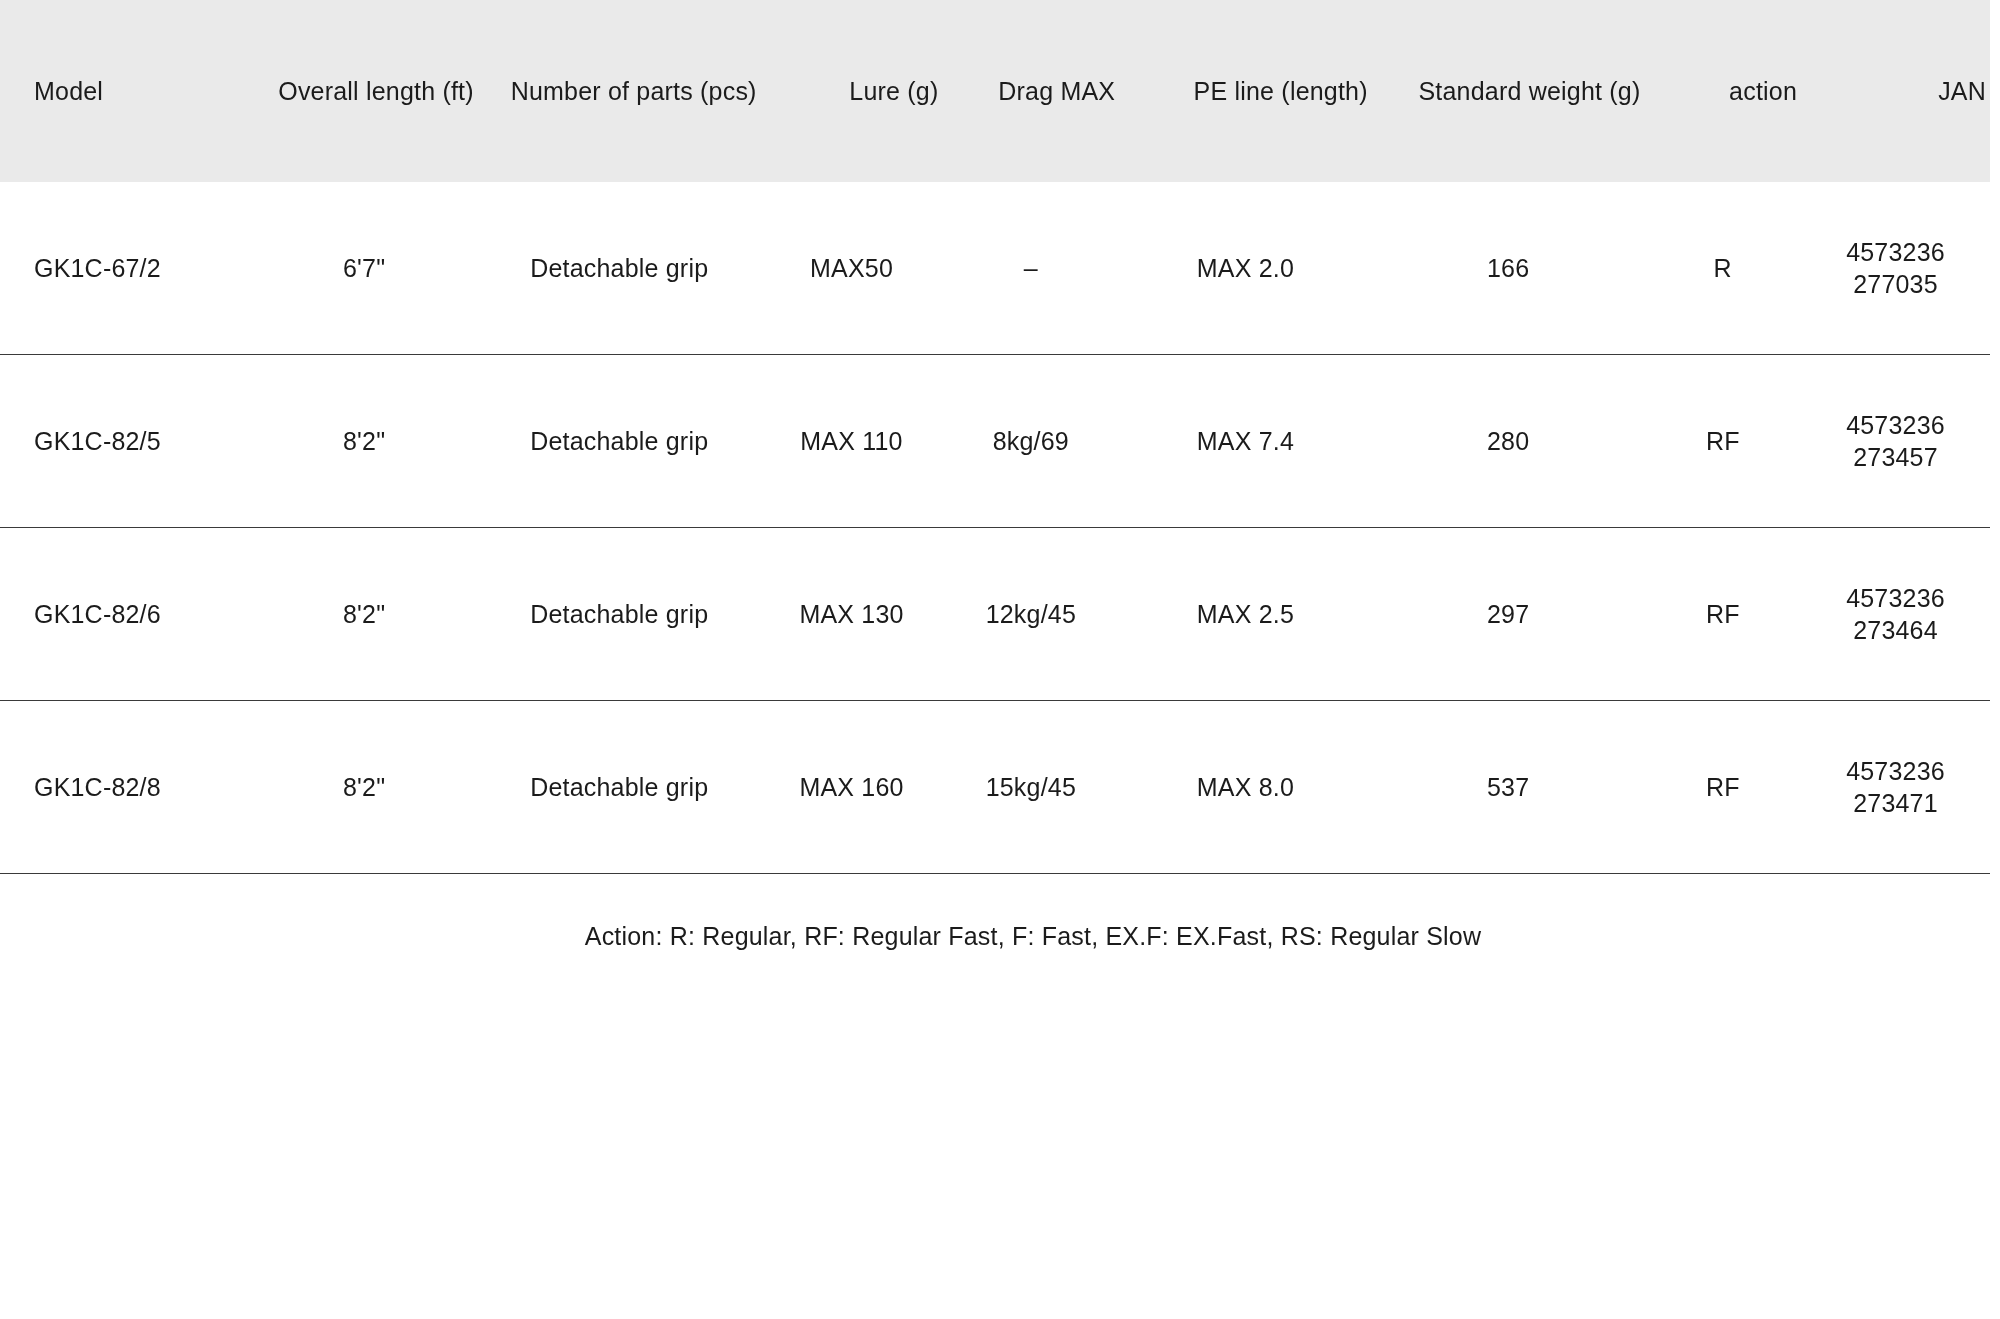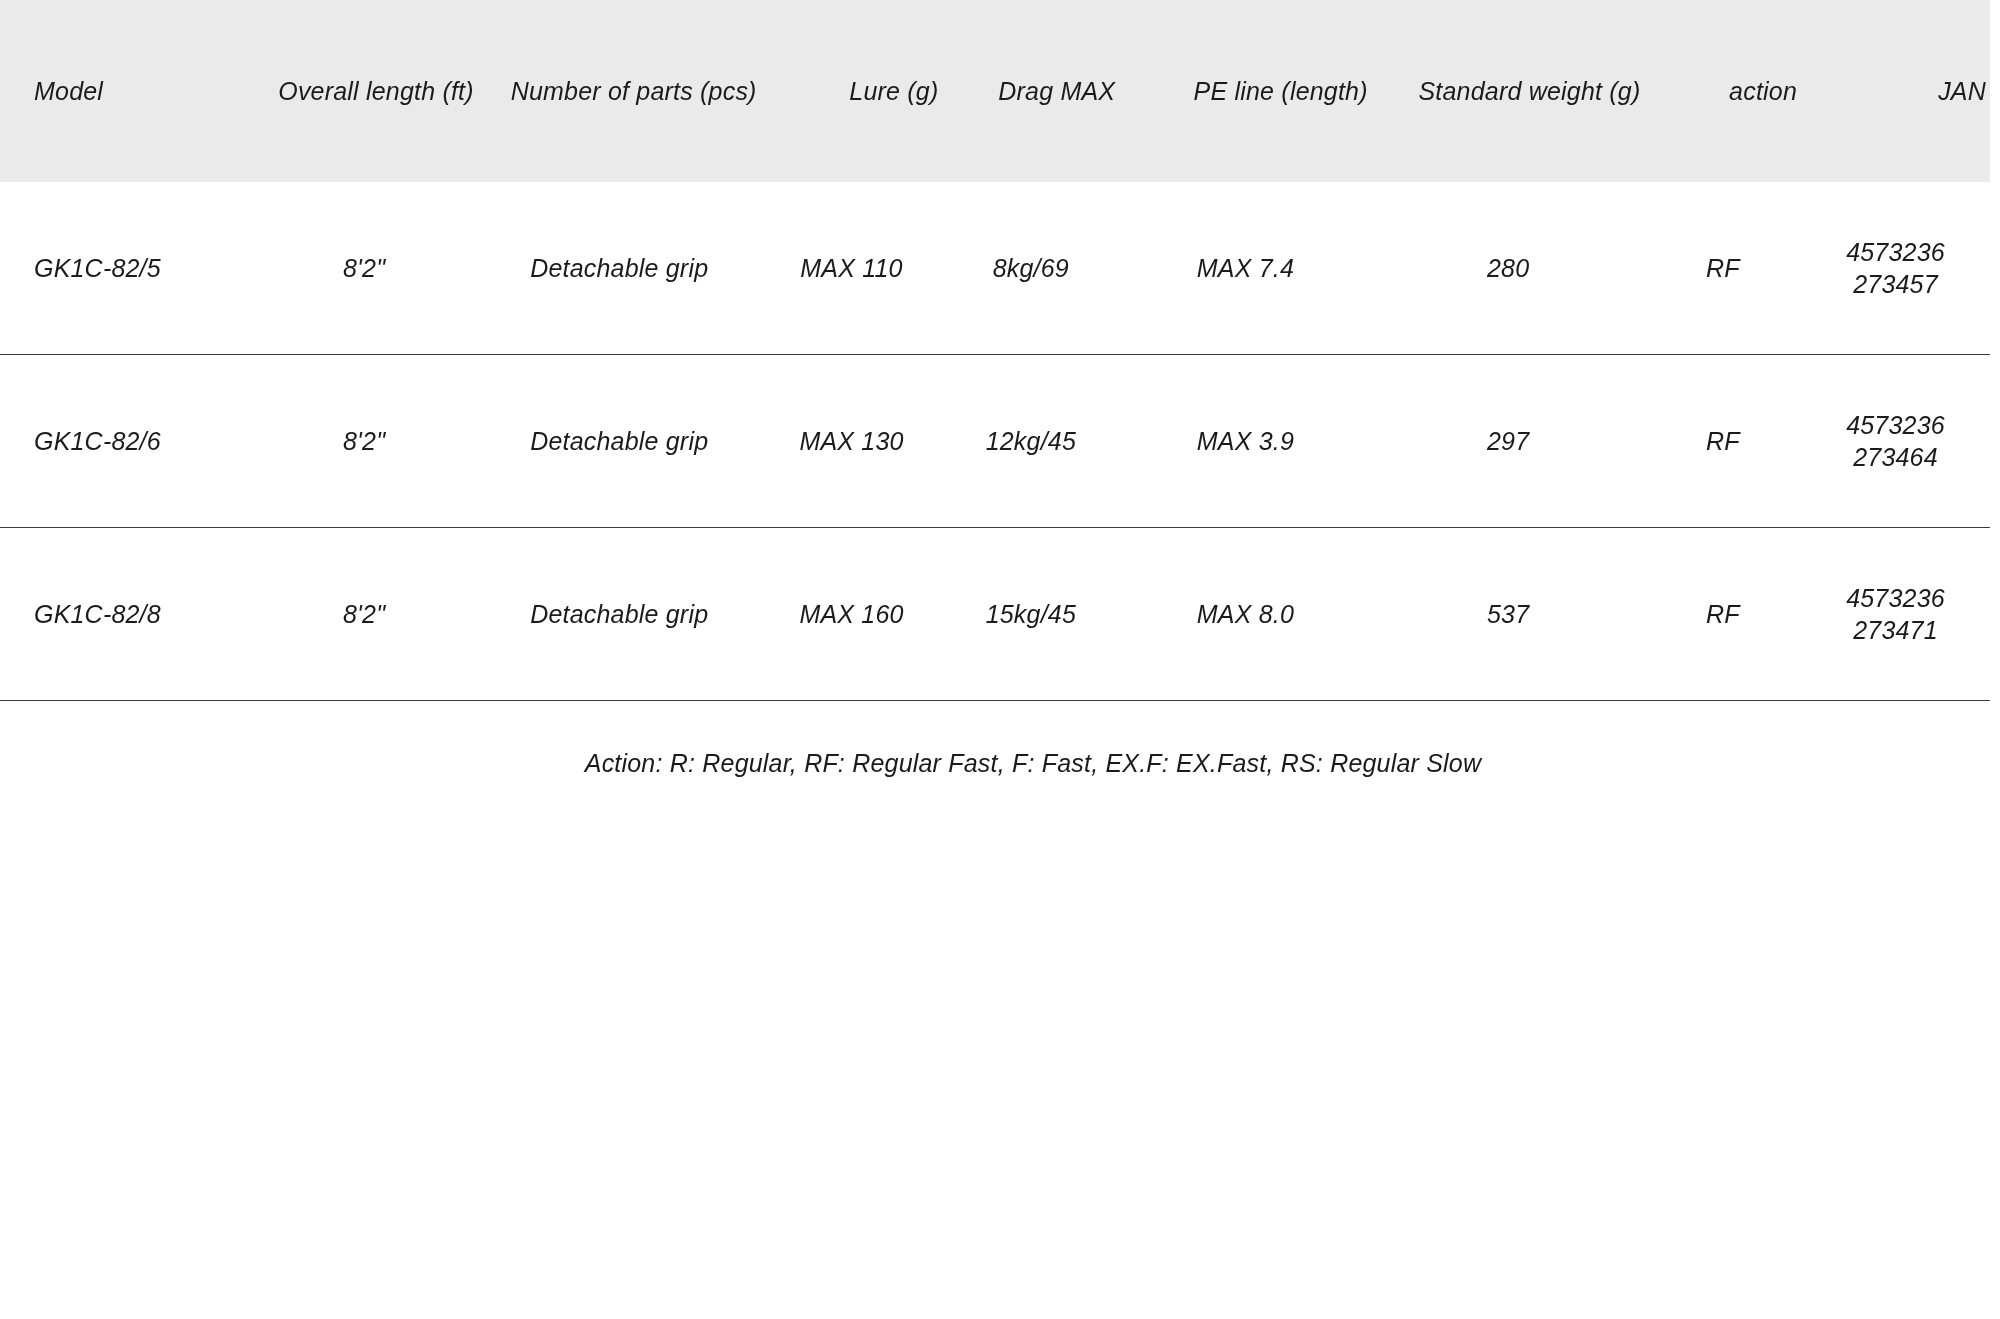--- a/index.html
+++ b/index.html
@@ -10,21 +10,20 @@
   body {
     width: 2000px;
     height: 1319px;
     font-family: "Liberation Sans", sans-serif;
     color: #1a1a1a;
     overflow: hidden;
   }
   .spec-wrap {
     width: 1688px;
     box-sizing: border-box;
-    font-style: italic;
   }
   table.spec-table {
     border-collapse: collapse;
     width: 1990px;
     table-layout: fixed;
     margin: 0;
   }
   table.spec-table thead th {
     background: #eaeaea;
     font-weight: 400;
@@ -116,40 +115,54 @@
         <th>Lure (g)</th>
         <th>Drag MAX</th>
         <th>PE line (length)</th>
         <th>Standard weight (g)</th>
         <th>action</th>
         <th>JAN</th>
       </tr>
     </thead>
     <tbody>
       <tr>
+        <td class="col-model">GK1C-67/2</td>
+        <td>6'7"</td>
+        <td>Detachable grip</td>
+        <td>MAX50</td>
+        <td>–</td>
+        <td>MAX 2.0</td>
+        <td>166</td>
+        <td>R</td>
+        <td class="col-jan">
+          <span class="jan-line">4573236</span>
+          <span class="jan-line">277035</span>
+        </td>
+      </tr>
+      <tr>
         <td class="col-model">GK1C-82/5</td>
         <td>8'2"</td>
         <td>Detachable grip</td>
         <td>MAX 110</td>
         <td>8kg/69</td>
         <td>MAX 7.4</td>
         <td>280</td>
         <td>RF</td>
         <td class="col-jan">
           <span class="jan-line">4573236</span>
           <span class="jan-line">273457</span>
         </td>
       </tr>
       <tr>
         <td class="col-model">GK1C-82/6</td>
         <td>8'2"</td>
         <td>Detachable grip</td>
         <td>MAX 130</td>
         <td>12kg/45</td>
-        <td>MAX 3.9</td>
+        <td>MAX 2.5</td>
         <td>297</td>
         <td>RF</td>
         <td class="col-jan">
           <span class="jan-line">4573236</span>
           <span class="jan-line">273464</span>
         </td>
       </tr>
       <tr>
         <td class="col-model">GK1C-82/8</td>
         <td>8'2"</td>

